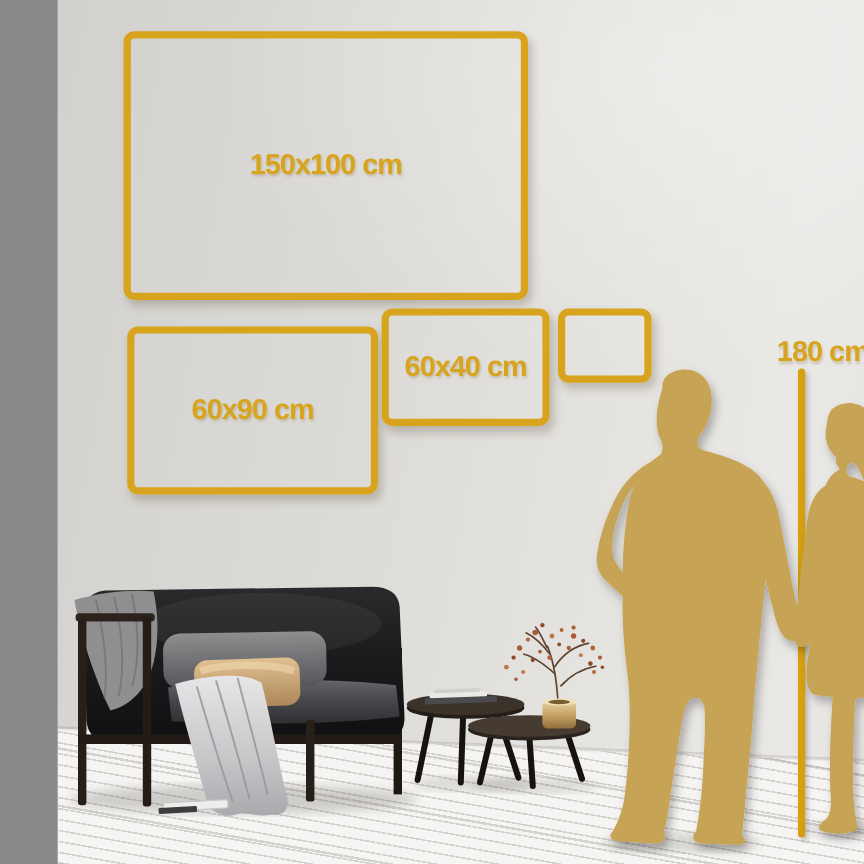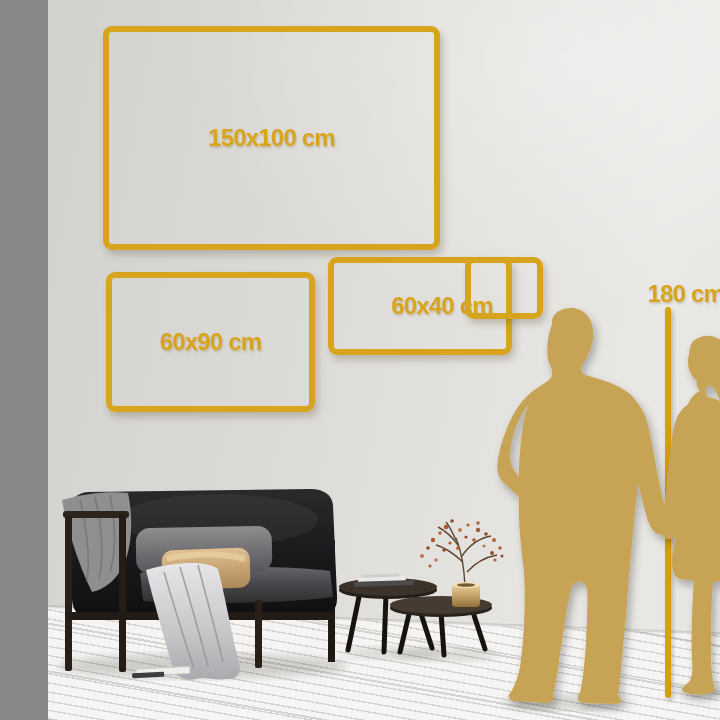--- a/index.html
+++ b/index.html
@@ -22,21 +22,21 @@
     background:linear-gradient(180deg,rgba(60,55,50,.16),rgba(60,55,50,0));
     transform:rotate(2.3deg);transform-origin:left center;}
   .frame{position:absolute;z-index:2;border:6px solid var(--c-gold,#d8a41e);border-radius:9px;
     box-shadow:3px 5px 7px rgba(90,80,55,.28);display:flex;align-items:center;justify-content:center;}
   .size-label{color:var(--c-gold,#d8a41e);font-size:24px;font-weight:800;letter-spacing:-.8px;
     white-space:nowrap;text-shadow:1px 2px 2px rgba(120,95,30,.25);}
   .floating-label{position:absolute;z-index:2;}
   #frame-150{left:55px;top:26px;width:325px;height:212px;}
   #frame-120{left:397px;top:25px;width:261px;height:171px;}
   #frame-6090{left:58px;top:272px;width:197px;height:128px;}
-  #frame-6040{left:280px;top:257px;width:128px;height:86px;padding-left:44px;}
+  #frame-6040{left:270px;top:257px;width:128px;height:86px;}
   #frame-3020{left:417px;top:257px;width:66px;height:50px;}
   #label-3020{left:413px;top:224px;}
   #height-label{left:556px;top:280px;width:120px;text-align:right;}
   #height-line{position:absolute;z-index:2;left:617px;top:307px;width:6px;height:391px;
     background:var(--c-line,#d6a00e);border-radius:3px;box-shadow:2px 3px 4px rgba(0,0,0,.22);}
   .scene-svg{position:absolute;inset:0;z-index:3;pointer-events:none;}
   .fig{fill:var(--c-figure,#c7a455);}
 </style>
 </head>
 <body>

